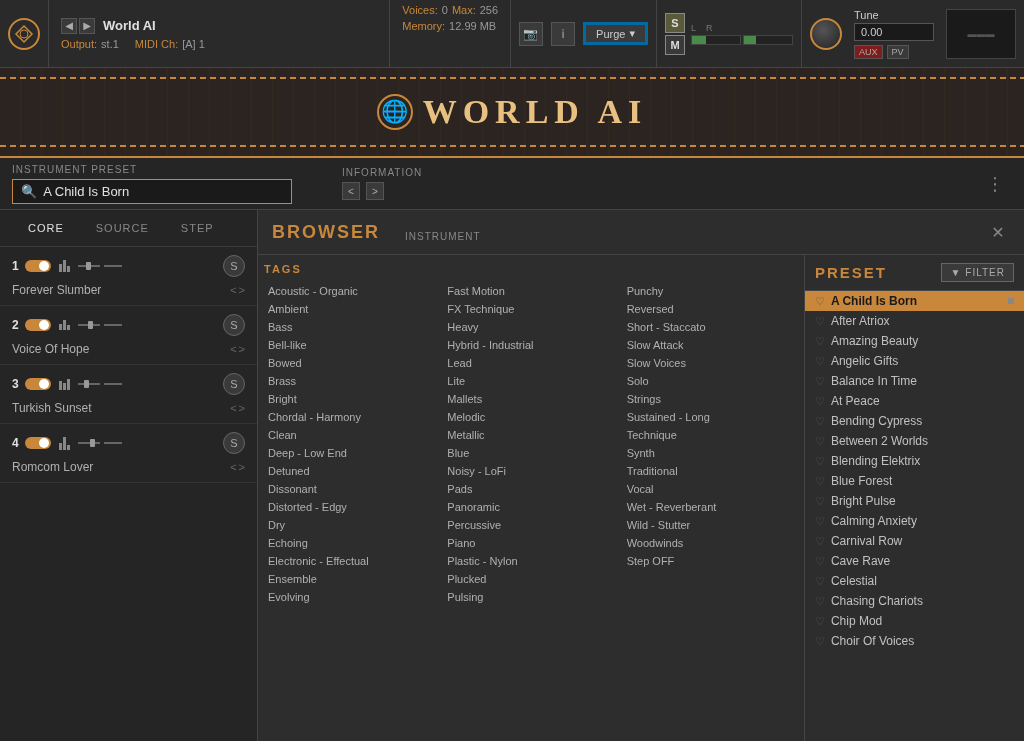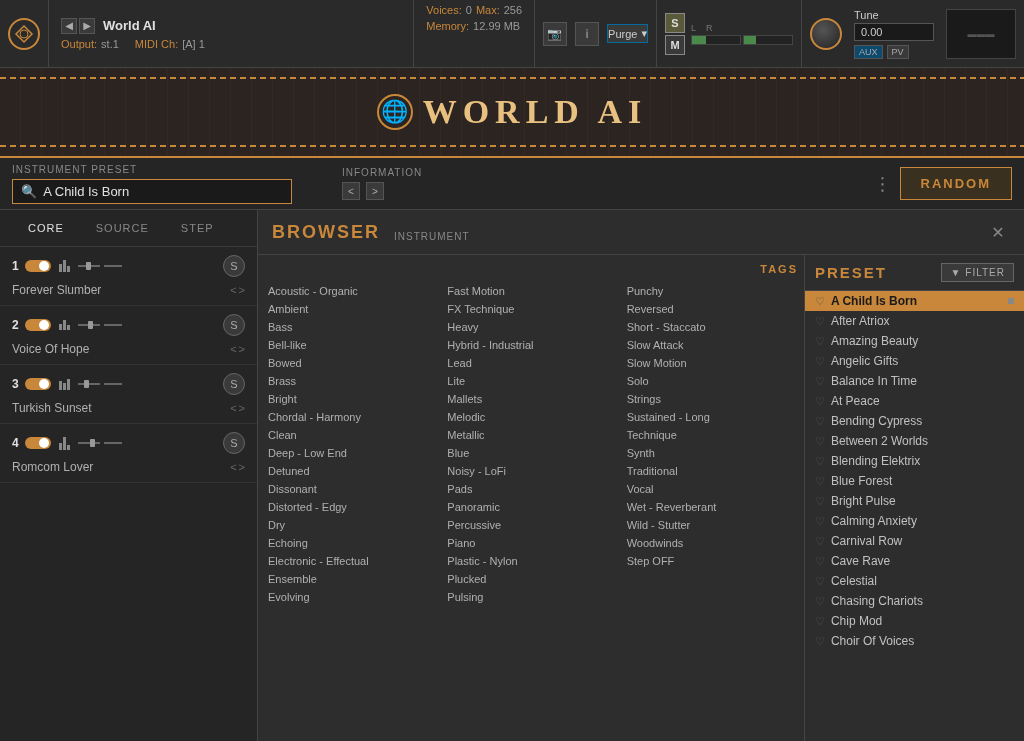--- a/index.html
+++ b/index.html
@@ -112,23 +112,23 @@
       width: 24px;
       height: 24px;
       display: flex;
       align-items: center;
       justify-content: center;
       cursor: pointer;
       font-size: 12px;
     }
     .purge-btn {
       background: #3a3a3a;
-      border: 1px solid #0369a1;
+      border: 3px solid #0369a1;
       color: #ccc;
-      padding: 2px 0;
+      padding: 2px 10px;
       font-size: 11px;
       cursor: pointer;
       display: flex;
       align-items: center;
       gap: 4px;
     }
     .top-bar-meter {
       display: flex;
       align-items: center;
       padding: 4px 8px;
@@ -451,21 +451,21 @@
       font-size: 18px;
       font-weight: bold;
       color: #c8873a;
       letter-spacing: 2px;
     }
     .browser-subtitle {
       font-size: 10px;
       color: #888;
       letter-spacing: 1px;
       text-transform: uppercase;
-      margin-left: 6px;
+      margin-left: 17px;
       align-self: flex-end;
       margin-bottom: 2px;
     }
     .close-btn {
       margin-left: auto;
       width: 24px;
       height: 24px;
       display: flex;
       align-items: center;
       justify-content: center;
@@ -480,21 +480,21 @@
     }
     .tags-column {
       flex: 1;
       padding: 8px 6px;
       overflow-y: auto;
     }
     .tags-header {
       font-size: 11px;
       color: #c8873a;
       letter-spacing: 2px;
-      text-align: right;
+      text-align: left;
       margin-bottom: 8px;
       font-weight: bold;
     }
     .tags-grid {
       display: grid;
       grid-template-columns: repeat(3, 1fr);
       gap: 2px 4px;
     }
     .tag-item {
       font-size: 11px;
@@ -637,21 +637,21 @@
     </div>
   </div>
   <div class="top-bar-right">
     <div class="knob-area">
       <div class="knob"></div>
     </div>
     <div class="tune-section">
       <span class="tune-label">Tune</span>
       <div class="tune-value">0.00</div>
       <div style="display:flex;gap:4px;margin-top:2px;">
-        <div style="background:#0c4a6e;border:1px solid #555;color:#aaa;font-size:9px;padding:1px 4px;cursor:pointer;">AUX</div>
+        <div style="background:#7f1d1d;border:1px solid #555;color:#aaa;font-size:9px;padding:1px 4px;cursor:pointer;">AUX</div>
         <div style="background:#3a3a3a;border:1px solid #555;color:#aaa;font-size:9px;padding:1px 4px;cursor:pointer;">PV</div>
       </div>
     </div>
     <div style="width:70px;height:50px;background:#1a1a1a;border:1px solid #444;display:flex;align-items:center;justify-content:center;">
       <div style="font-size:9px;color:#555;">▬▬▬</div>
     </div>
   </div>
 </div>
 
 <div class="header-band">
@@ -677,21 +677,20 @@
     </div>
   </div>
   <div class="info-section">
     <div class="info-tab">INFORMATION</div>
     <div class="preset-nav">
       <div class="preset-nav-btn">&lt;</div>
       <div class="preset-nav-btn">&gt;</div>
     </div>
   </div>
   <div class="dots-btn">⋮</div>
-  <div class="random-btn">RANDOM</div>
 </div>
 
 <div class="main-content">
 
   <div class="left-panel">
     <div class="left-panel-header">
       <div class="panel-tab active">CORE</div>
       <div class="panel-tab">SOURCE</div>
       <div class="panel-tab">STEP</div>
     </div>
@@ -821,21 +820,21 @@
             <div class="tag-item">FX Technique</div>
             <div class="tag-item">Reversed</div>
             <div class="tag-item">Bass</div>
             <div class="tag-item">Heavy</div>
             <div class="tag-item">Short - Staccato</div>
             <div class="tag-item">Bell-like</div>
             <div class="tag-item">Hybrid - Industrial</div>
             <div class="tag-item">Slow Attack</div>
             <div class="tag-item">Bowed</div>
             <div class="tag-item">Lead</div>
-            <div class="tag-item">Slow Motion</div>
+            <div class="tag-item">Slow Voices</div>
             <div class="tag-item">Brass</div>
             <div class="tag-item">Lite</div>
             <div class="tag-item">Solo</div>
             <div class="tag-item">Bright</div>
             <div class="tag-item">Mallets</div>
             <div class="tag-item">Strings</div>
             <div class="tag-item">Chordal - Harmony</div>
             <div class="tag-item">Melodic</div>
             <div class="tag-item">Sustained - Long</div>
             <div class="tag-item">Clean</div>

